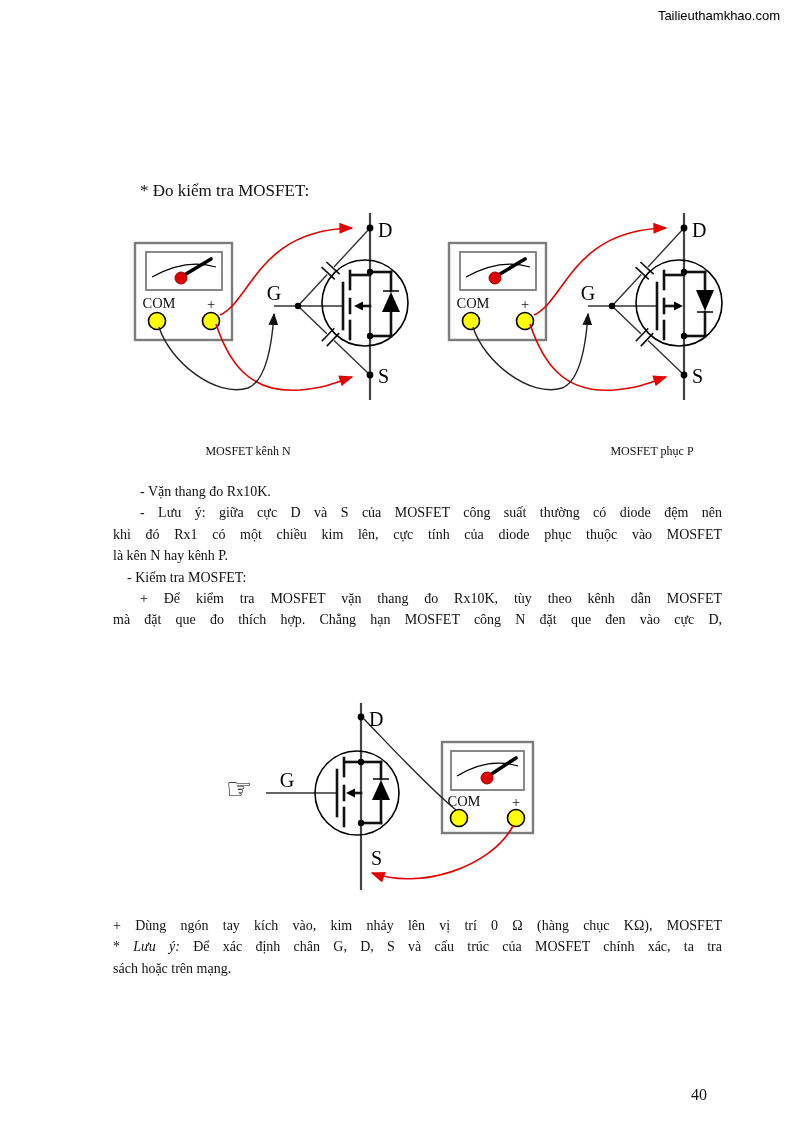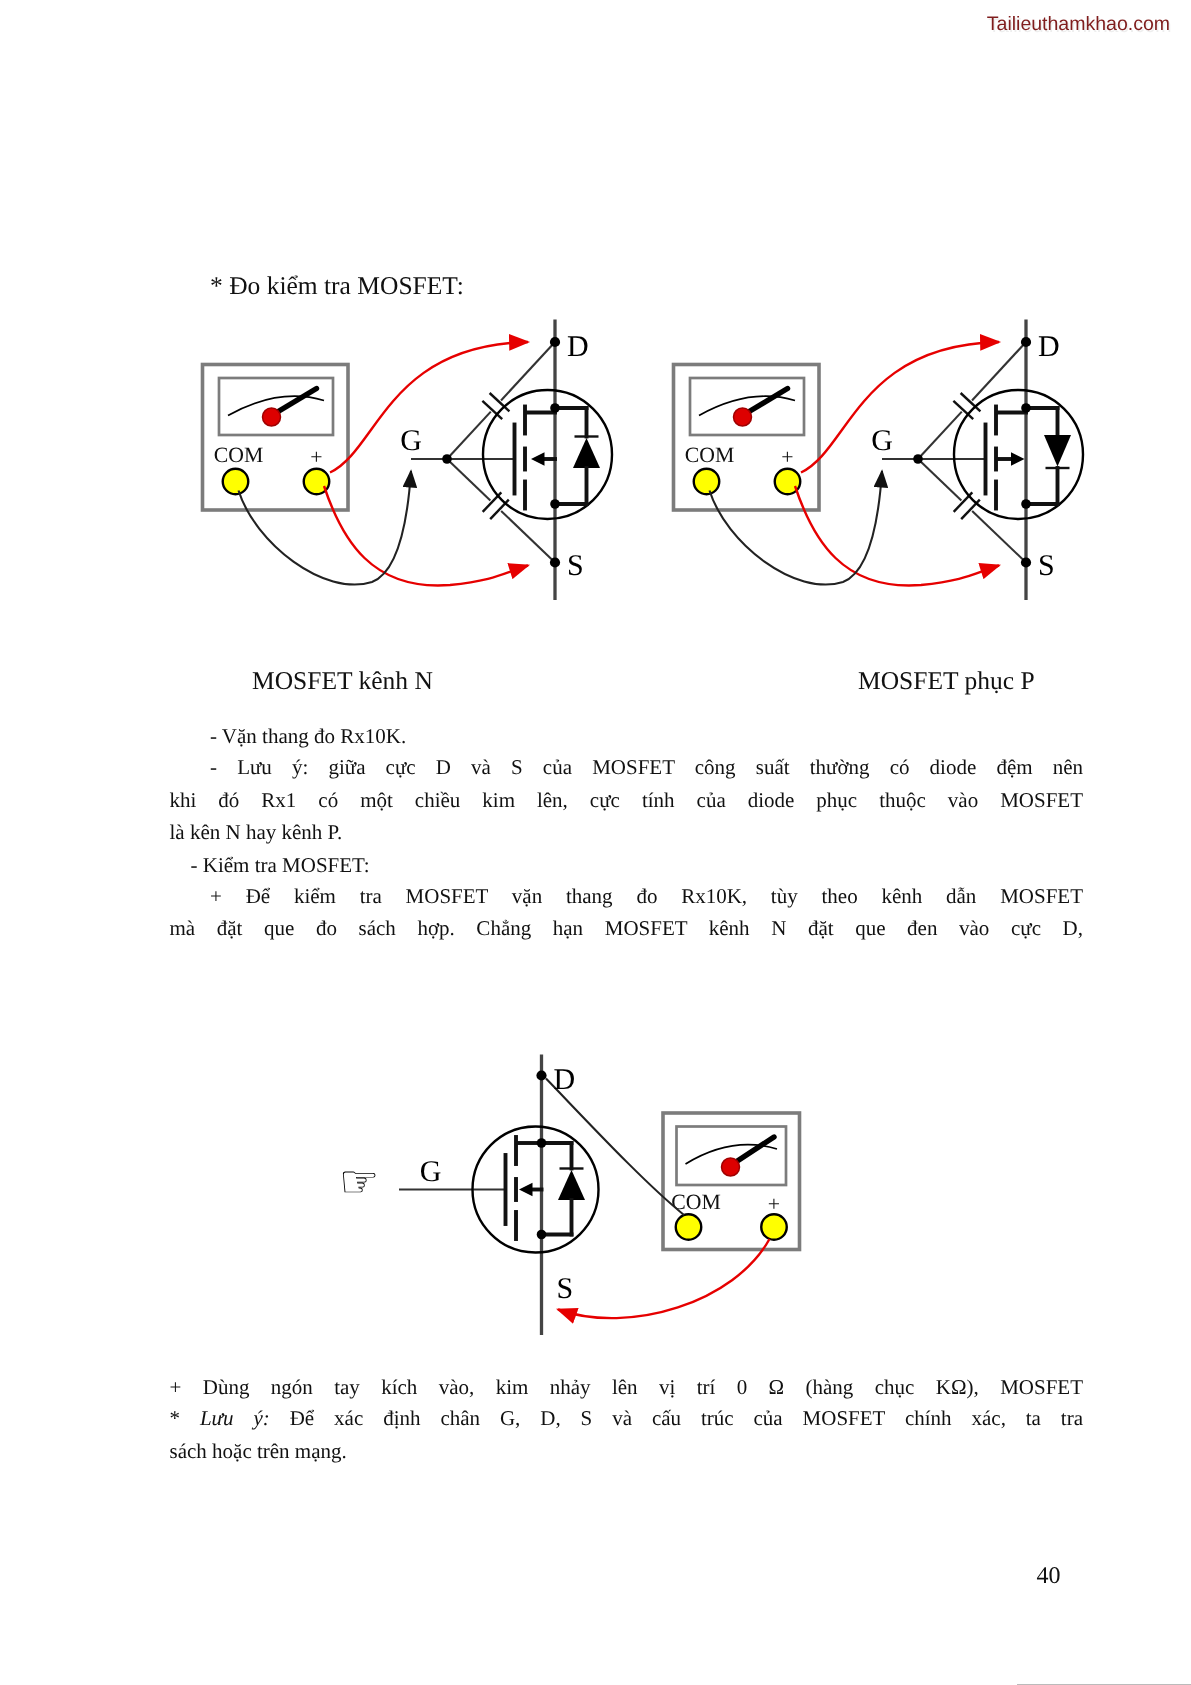--- a/index.html
+++ b/index.html
@@ -1,31 +1,31 @@
 <!DOCTYPE html>
 <html><head>
 <meta charset="utf-8">
 <style>
   html,body{margin:0;padding:0;background:#888;}
   .page{position:relative;width:794px;height:1123px;background:#ffffff;margin:0 auto;
         font-family:"Liberation Serif","DejaVu Serif",serif;color:#111;overflow:hidden;}
   .watermark{position:absolute;top:8px;right:14px;font-family:"Liberation Sans","DejaVu Sans",sans-serif;
-        font-size:13px;color:#7f1d1d;text-shadow:1px 1px 0 #eeeeee;}
+        font-size:13px;color:#000000;text-shadow:1px 1px 0 #eeeeee;}
   .title{position:absolute;left:140px;top:181px;font-size:17px;}
-  .caption{position:absolute;top:444px;width:160px;text-align:left;font-size:17px;}
+  .caption{position:absolute;top:444px;width:160px;text-align:center;font-size:12px;}
   .caption.n{left:168px;} .caption.p{left:572px;}
   .textblock{position:absolute;left:113px;width:609px;font-size:14px;}
   .tb-body{top:481px;} .tb-bottom{top:915px;}
   .bl{height:21.4px;line-height:21.4px;white-space:nowrap;}
   .jfull{white-space:normal;text-align:justify;text-align-last:justify;}
   .ind27{text-indent:27px;} .ind14{text-indent:14px;}
   .it{font-style:italic;margin-top:33px;}
   .hand{position:absolute;left:226px;top:774px;font-family:"DejaVu Sans",sans-serif;
         font-size:30px;line-height:30px;color:#000;}
-  .pagenum{position:absolute;left:691px;top:1042px;font-size:16px;}
+  .pagenum{position:absolute;left:691px;top:1086px;font-size:16px;}
   svg.overlay{position:absolute;left:0;top:0;}
   
   .box{stroke:#7c7c7c;stroke-width:2.4;fill:#ffffff;}
   .disp{stroke:#7c7c7c;stroke-width:1.8;fill:#ffffff;}
   .arc{stroke:#000;stroke-width:1.1;fill:none;}
   .needle{stroke:#000;stroke-width:3.6;stroke-linecap:round;}
   .pivot{fill:#dd0000;stroke:#a00000;stroke-width:1;}
   .term{fill:#ffff00;stroke:#000;stroke-width:1.6;}
   .w-red{stroke:#e60000;stroke-width:1.6;fill:none;}
   .w-blk{stroke:#222;stroke-width:1.4;fill:none;}
@@ -225,21 +225,21 @@
   <div class="caption n">MOSFET kênh N</div>
   <div class="caption p">MOSFET phục P</div>
 
   <div class="textblock tb-body">
     <div class="bl ind27">- Vặn thang đo Rx10K.</div>
     <div class="bl ind27 jfull">- Lưu ý: giữa cực D và S của MOSFET công suất thường có diode đệm nên</div>
     <div class="bl jfull">khi đó Rx1 có một chiều kim lên, cực tính của diode phục thuộc vào MOSFET</div>
     <div class="bl">là kên N hay kênh P.</div>
     <div class="bl ind14">- Kiểm tra MOSFET:</div>
     <div class="bl ind27 jfull">+ Để kiểm tra MOSFET vặn thang đo Rx10K, tùy theo kênh dẫn MOSFET</div>
-    <div class="bl jfull">mà đặt que đo sách hợp. Chẳng hạn MOSFET kênh N đặt que đen vào cực D,</div>
+    <div class="bl jfull">mà đặt que đo thích hợp. Chẳng hạn MOSFET công N đặt que đen vào cực D,</div>
   </div>
 
   <div class="textblock tb-bottom">
     <div class="bl jfull">+ Dùng ngón tay kích vào, kim nhảy lên vị trí 0 Ω (hàng chục KΩ), MOSFET</div>
     <div class="bl jfull"><span>* </span><span class="it">Lưu ý:</span><span> Để xác định chân G, D, S và cấu trúc của MOSFET chính xác, ta tra</span></div>
     <div class="bl">sách hoặc trên mạng.</div>
   </div>
 
   <div class="pagenum">40</div>
 

